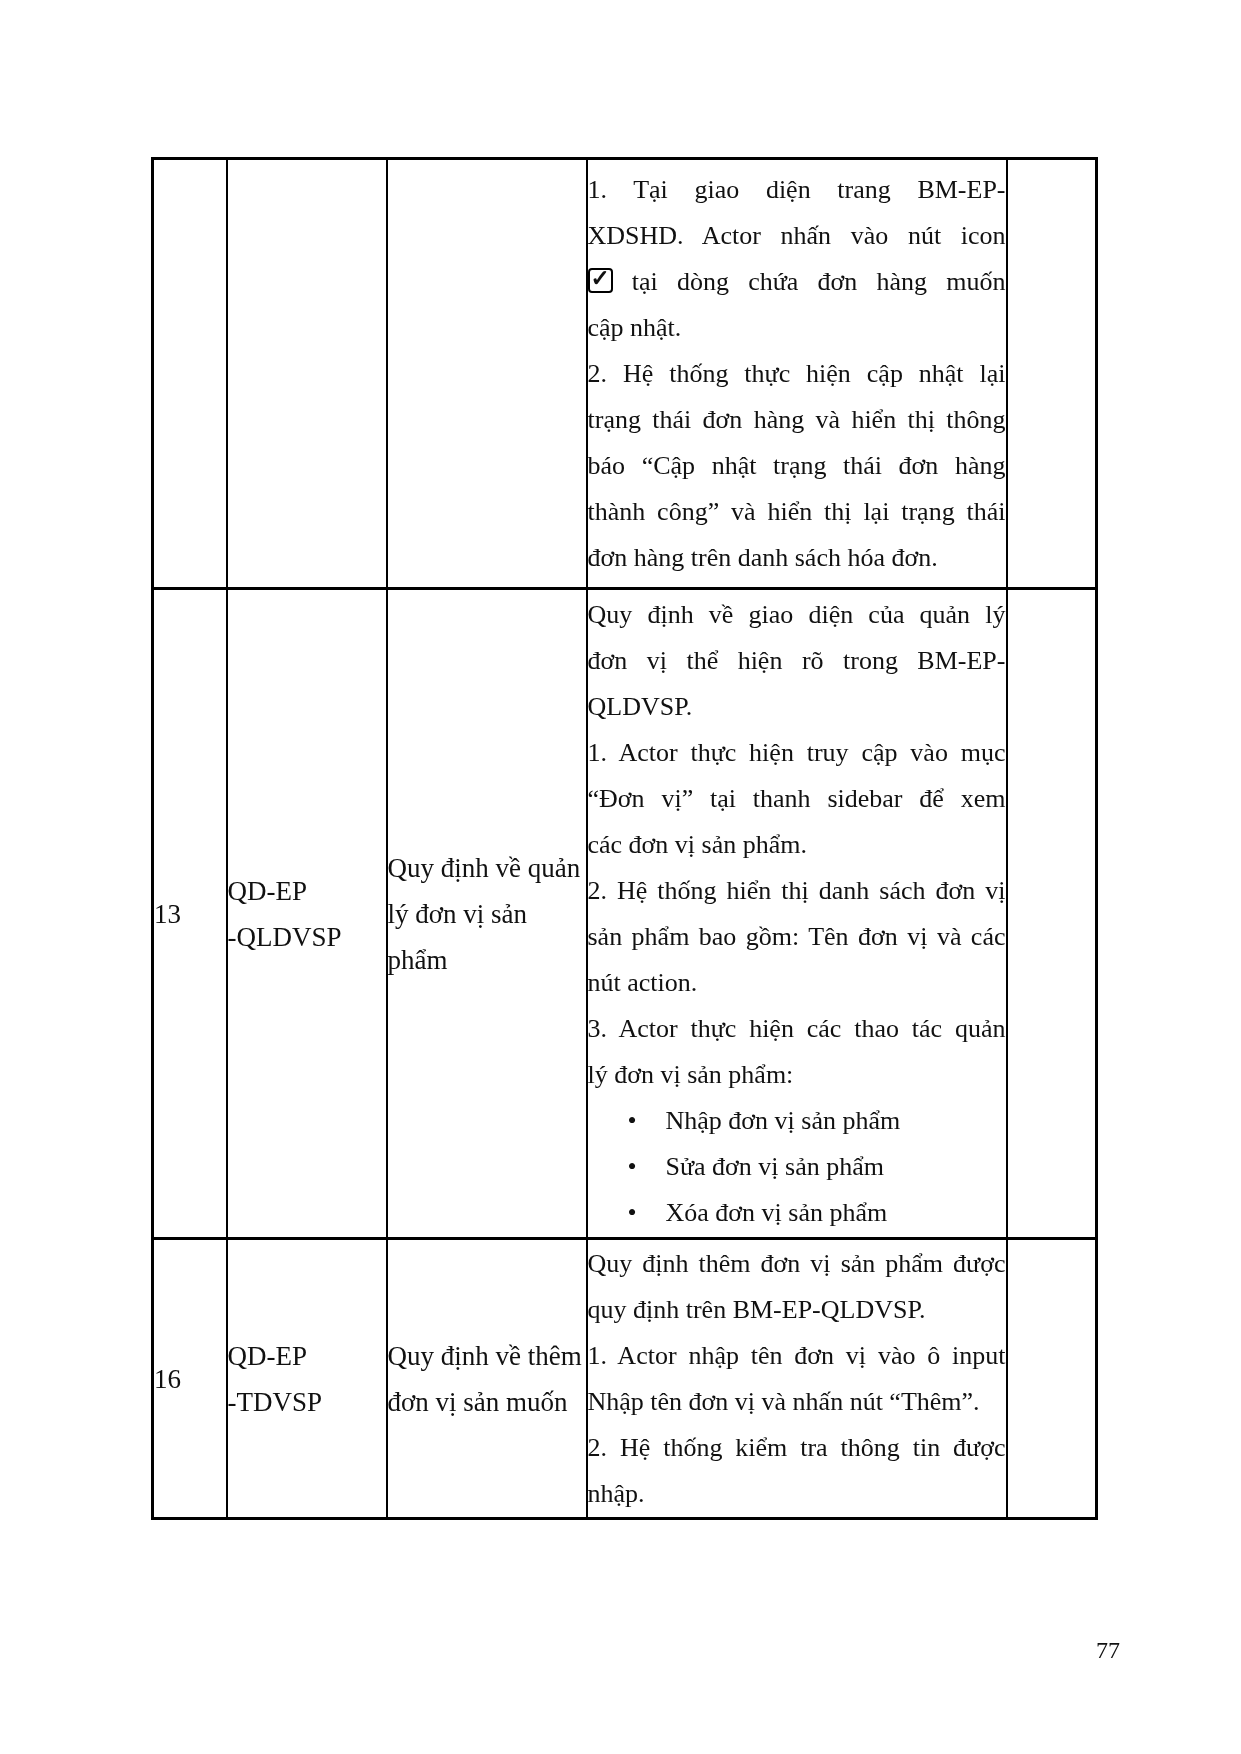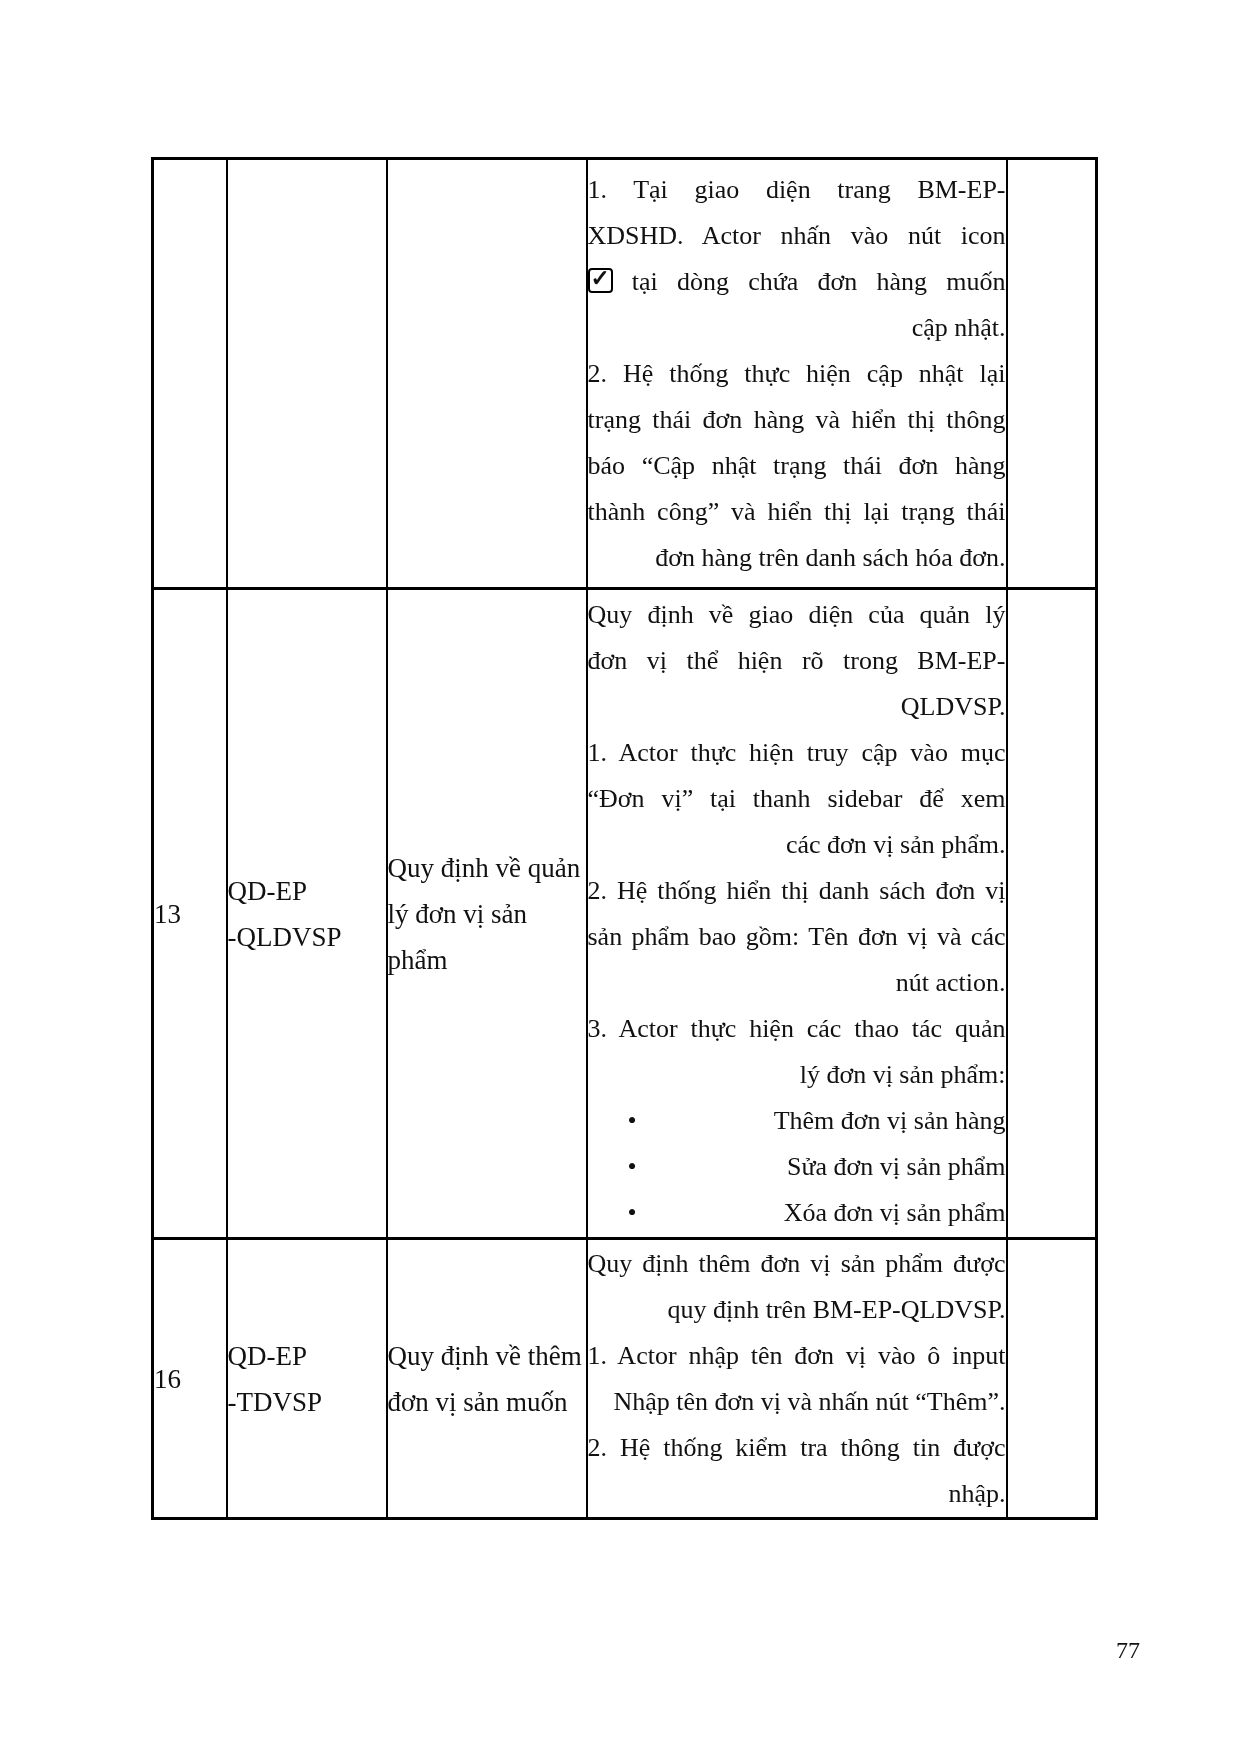--- a/index.html
+++ b/index.html
@@ -51,21 +51,21 @@
   td.cell-content {
     vertical-align: top;
     padding: 8px 10px 0 10px;
     font-size: 26px;
   }
   td.cell-note { background: #ffffff; }
 
   .line {
     height: 46px;
     line-height: 46px;
-    text-align: right;
+    text-align: left;
   }
   .line.j {
     text-align: justify;
     text-align-last: justify;
   }
   .line.bullet {
     position: relative;
     padding-left: 78px;
   }
   .line.bullet .dot {
@@ -89,21 +89,21 @@
     top: -3px;
     font-size: 23px;
     line-height: 23px;
     font-weight: bold;
   }
   .page-number {
     position: absolute;
     left: 1096px;
     top: 1636px;
     width: 44px;
-    text-align: right;
+    text-align: left;
     font-size: 24px;
     line-height: 28px;
   }
 </style>
 </head>
 <body>
 
 <div class="page">
 
   <table class="spec-table">
@@ -162,21 +162,21 @@
         <div class="line j">1. Actor thực hiện truy cập vào mục</div>
         <div class="line j">“Đơn vị” tại thanh sidebar để xem</div>
         <div class="line">các đơn vị sản phẩm.</div>
         <div class="line j">2. Hệ thống hiển thị danh sách đơn vị</div>
         <div class="line j">sản phẩm bao gồm: Tên đơn vị và các</div>
         <div class="line">nút action.</div>
         <div class="line j">3. Actor thực hiện các thao tác quản</div>
         <div class="line">lý đơn vị sản phẩm:</div>
         <div class="line bullet">
           <span class="dot">•</span>
-          <span>Thêm đơn vị sản hàng</span>
+          <span>Nhập đơn vị sản phẩm</span>
         </div>
         <div class="line bullet">
           <span class="dot">•</span>
           <span>Sửa đơn vị sản phẩm</span>
         </div>
         <div class="line bullet">
           <span class="dot">•</span>
           <span>Xóa đơn vị sản phẩm</span>
         </div>
       </td>

